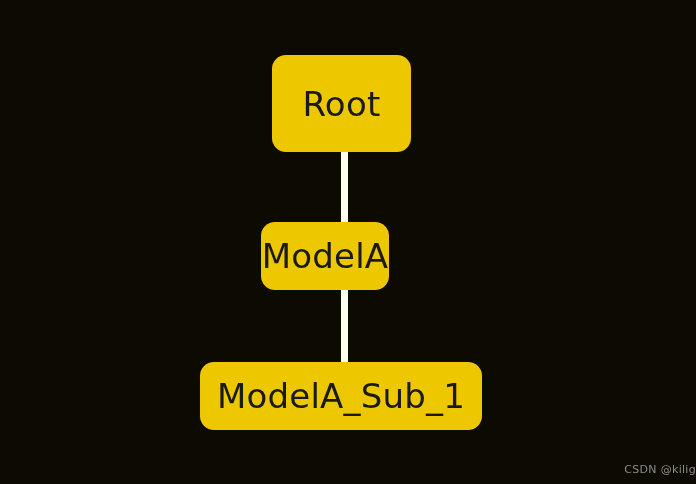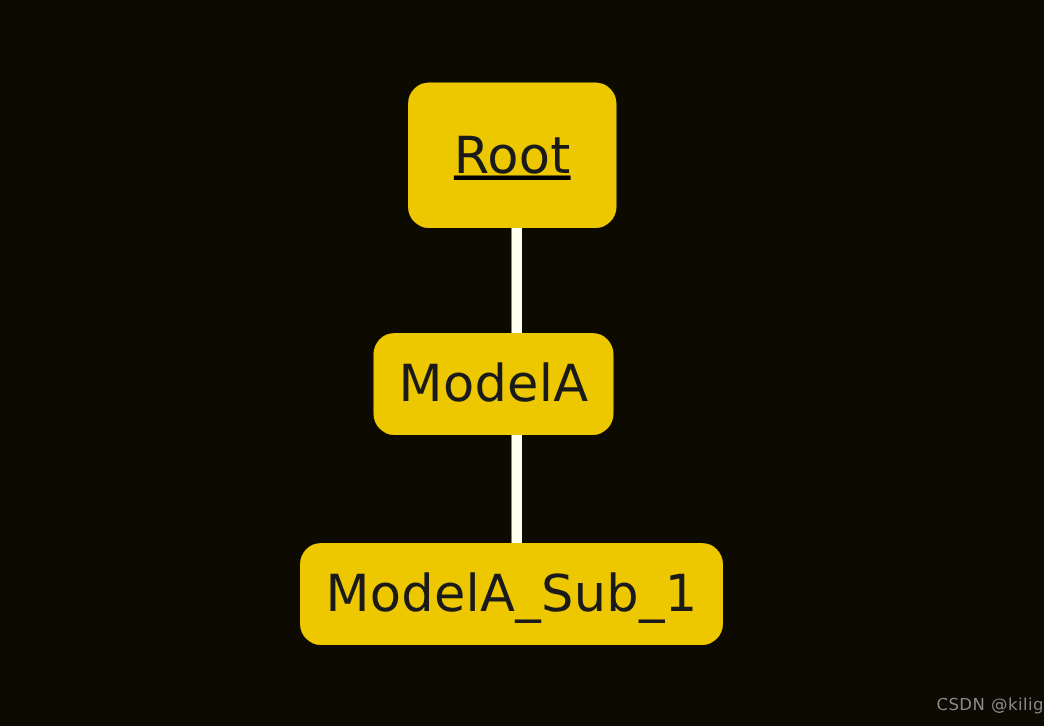--- a/index.html
+++ b/index.html
@@ -56,26 +56,25 @@
     letter-spacing: 0.2px;
     line-height: 1;
     white-space: nowrap;
   }
 
   .node-root {
     left: 272px;
     top: 55px;
     width: 139px;
     height: 97px;
-    text-decoration: underline;
   }
   .node-modela {
-    left: 249px;
+    left: 261px;
     top: 222px;
-    width: 160px;
+    width: 128px;
     height: 68px;
   }
   .node-modela-sub-1 {
     left: 200px;
     top: 362px;
     width: 282px;
     height: 68px;
     text-align: center;
   }
 

